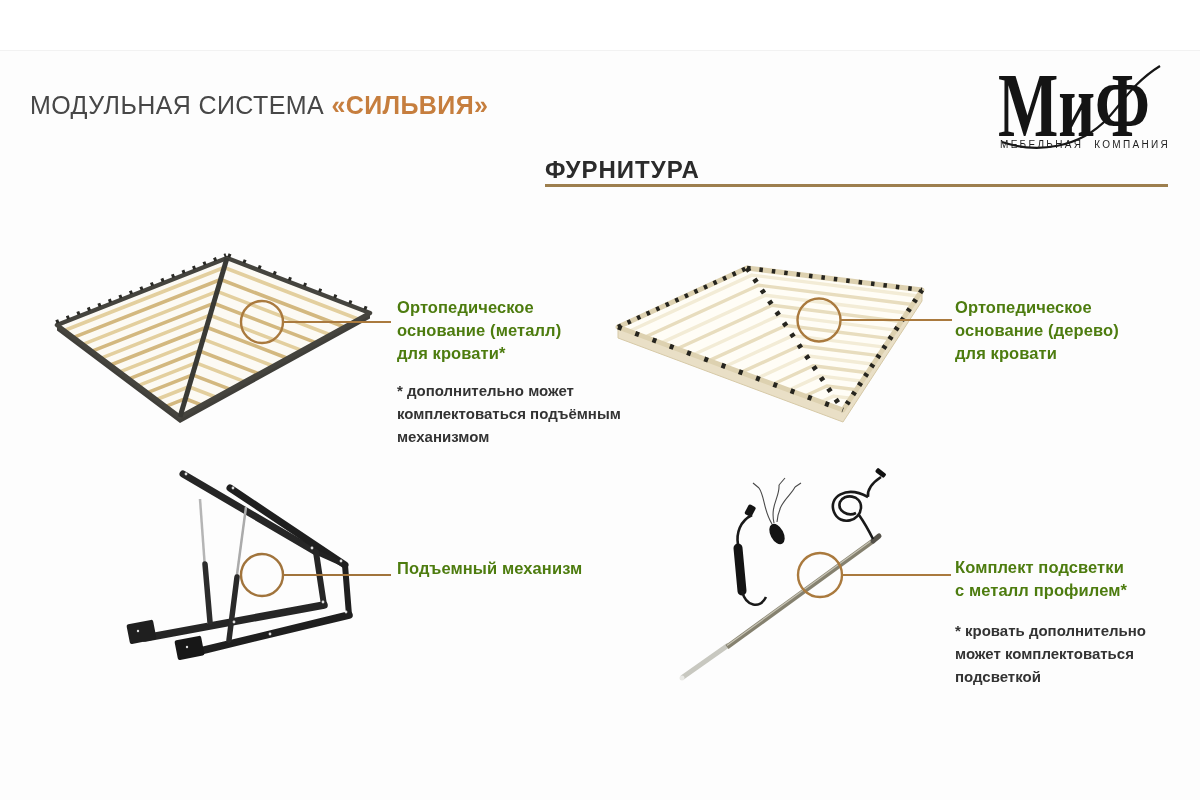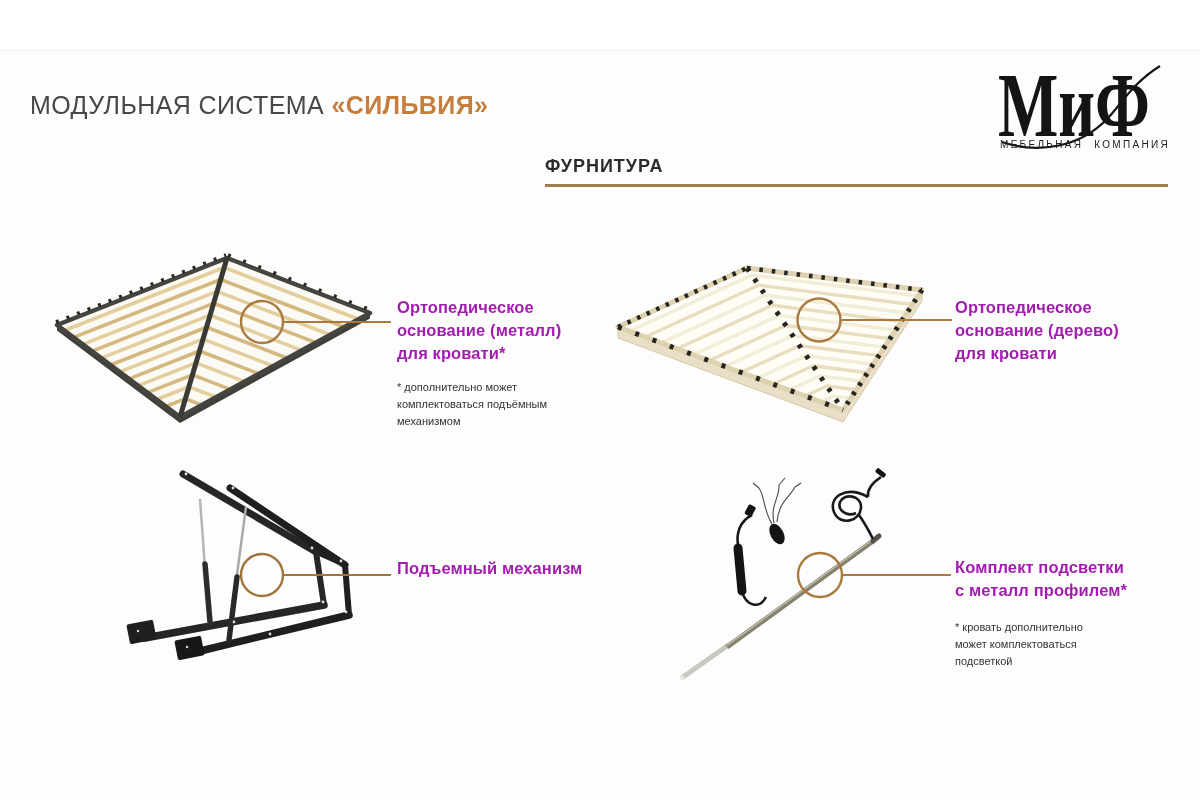--- a/index.html
+++ b/index.html
@@ -3,27 +3,27 @@
 <meta charset="utf-8">
 <style>
   html,body{margin:0;padding:0;}
   body{width:1200px;height:800px;background:#fff;overflow:hidden;
        font-family:"Liberation Sans", sans-serif;}
   .slide{position:relative;width:1200px;height:800px;background:#fdfdfd;}
   .abs{position:absolute;}
   .topstrip{left:0;top:0;width:1200px;height:50px;background:#fff;border-bottom:1px solid #f2f2f2;}
   .title{left:30px;top:91px;font-size:25px;font-weight:400;letter-spacing:.4px;color:#474747;white-space:nowrap;}
   .title .accent{font-weight:700;color:#c67e3e;}
-  .heading{left:545px;top:156px;font-size:18px;font-weight:700;letter-spacing:1px;color:#2b2b2b;}
+  .heading{left:545px;top:156px;font-size:24px;font-weight:700;letter-spacing:1px;color:#2b2b2b;}
   .rule{left:545px;top:184px;width:623px;height:3px;background:#9d7f4e;}
   .logo-sub{left:1000px;top:139px;width:180px;font-size:10px;font-weight:400;
             letter-spacing:2.3px;word-spacing:6px;color:#1e1e1e;white-space:nowrap;}
-  .label{font-size:16.5px;line-height:23px;font-weight:700;color:#a21caf;
+  .label{font-size:16.5px;line-height:23px;font-weight:700;color:#4d7c0f;
          letter-spacing:.1px;white-space:pre-line;}
-  .footnote{font-size:11px;line-height:17px;font-weight:400;color:#333;white-space:pre-line;}
+  .footnote{font-size:15px;line-height:23px;font-weight:700;color:#333;white-space:pre-line;}
   svg{display:block;}
 </style>
 </head>
 <body>
 
 <div class="slide">
 
   <div class="abs topstrip"></div>
 
   <div class="abs title"><span>МОДУЛЬНАЯ СИСТЕМА </span><span class="accent">«СИЛЬВИЯ»</span></div>

